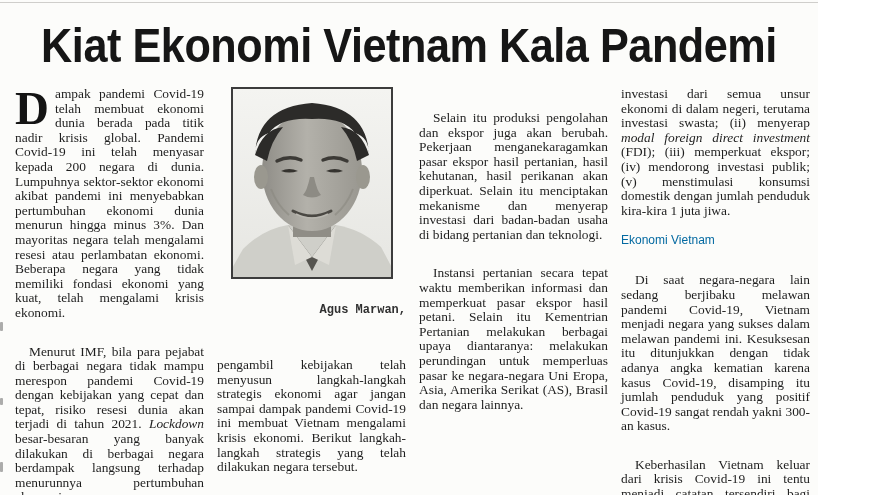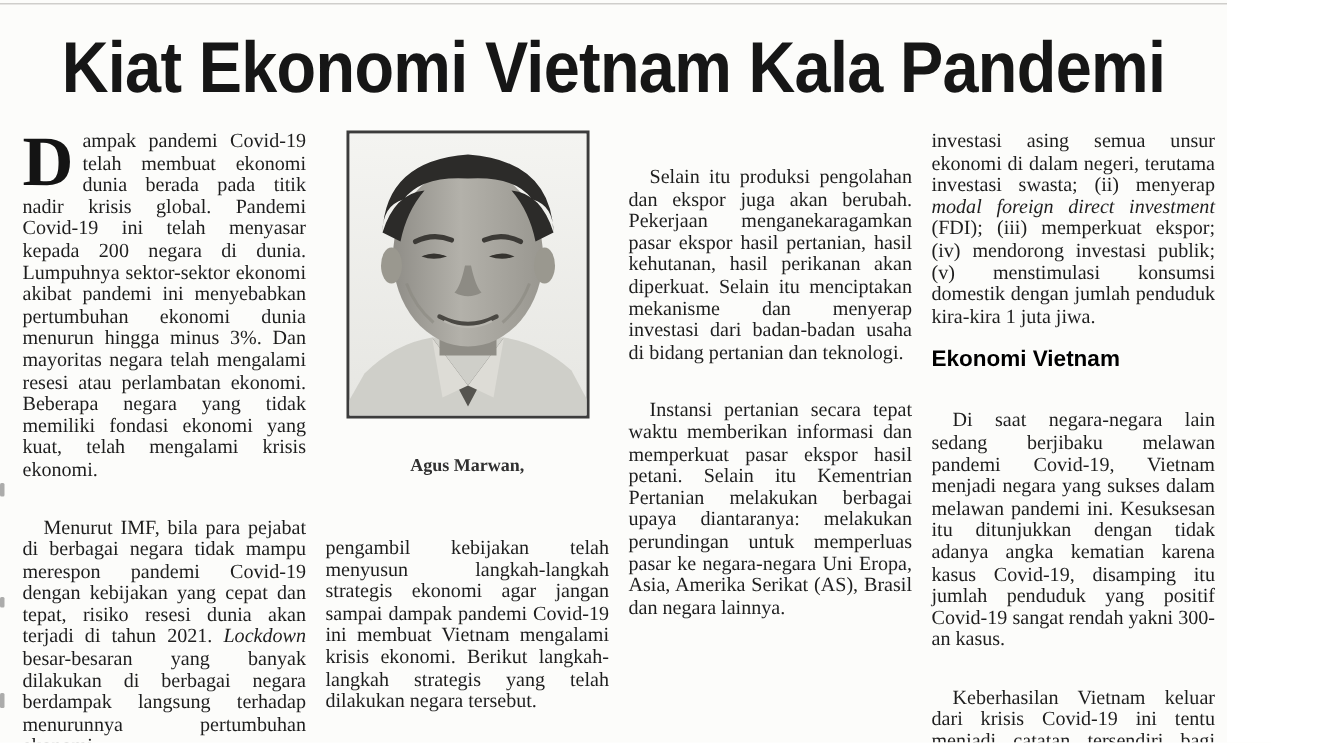--- a/index.html
+++ b/index.html
@@ -64,38 +64,38 @@
   .photo {
     width: 158px; height: 188px;
     margin: 0 auto;
     border: 2px solid #3c3c3c;
     background: #efefec;
     box-sizing: content-box;
   }
   .photo svg { display: block; width: 100%; height: 100%; }
   .caption {
     margin-top: 24px;
-    text-align: center;
-    font-family: Liberation Serif, serif;
+    text-align: right;
+    font-family: Liberation Mono, monospace;
     font-size: 12px;
     line-height: 15px;
     color: #454545;
   }
   .cap-name { font-weight: 700; color: #303030; }
   .col2-text { margin-top: 40px; }
   
   .subhead {
     font-family: "Liberation Sans", sans-serif;
-    font-weight: 700;
-    font-size: 15px;
+    font-weight: 400;
+    font-size: 12px;
     line-height: 18px;
     margin: 13px 0 9px 0;
     text-align: left;
     text-indent: 0;
-    color: #000000;
+    color: #0369a1;
   }
   
   .edge-speck {
     position: absolute;
     left: 0;
     width: 3px;
     background: #6a6a6a;
     opacity: 0.55;
     border-radius: 1px;
   }
@@ -172,21 +172,21 @@
       </figure>
       <p class="para col2-text">pengambil kebijakan telah menyusun langkah-langkah strategis ekonomi agar jangan sampai dampak pandemi Covid-19 ini membuat Vietnam mengalami krisis ekonomi. Berikut langkah-langkah strategis yang telah dilakukan negara tersebut.</p>
     </div>
 
     <div class="col">
       <p class="para indent">Selain itu produksi pengolahan dan ekspor juga akan berubah. Pekerjaan menganekaragamkan pasar ekspor hasil pertanian, hasil kehutanan, hasil perikanan akan diperkuat. Selain itu menciptakan mekanisme dan menyerap investasi dari badan-badan usaha di bidang pertanian dan teknologi.</p>
       <p class="para indent">Instansi pertanian secara tepat waktu memberikan informasi dan memperkuat pasar ekspor hasil petani. Selain itu Kementrian Pertanian melakukan berbagai upaya diantaranya: melakukan perundingan untuk memperluas pasar ke negara-negara Uni Eropa, Asia, Amerika Serikat (AS), Brasil dan negara lainnya.</p>
     </div>
 
     <div class="col">
-      <p class="para"><span>investasi asing semua unsur ekonomi di dalam negeri, terutama investasi swasta; (ii) menyerap </span><span class="ital">modal foreign direct investment</span><span> (FDI); (iii) memperkuat ekspor; (iv) mendorong investasi publik; (v) menstimulasi konsumsi domestik dengan jumlah penduduk kira-kira 1 juta jiwa.</span></p>
+      <p class="para"><span>investasi dari semua unsur ekonomi di dalam negeri, terutama investasi swasta; (ii) menyerap </span><span class="ital">modal foreign direct investment</span><span> (FDI); (iii) memperkuat ekspor; (iv) mendorong investasi publik; (v) menstimulasi konsumsi domestik dengan jumlah penduduk kira-kira 1 juta jiwa.</span></p>
       <h2 class="subhead">Ekonomi Vietnam</h2>
       <p class="para indent">Di saat negara-negara lain sedang berjibaku melawan pandemi Covid-19, Vietnam menjadi negara yang sukses dalam melawan pandemi ini. Kesuksesan itu ditunjukkan dengan tidak adanya angka kematian karena kasus Covid-19, disamping itu jumlah penduduk yang positif Covid-19 sangat rendah yakni 300-an kasus.</p>
       <p class="para indent">Keberhasilan Vietnam keluar dari krisis Covid-19 ini tentu menjadi catatan tersendiri bagi para investor asing untuk melirik Vietnam menjadi negara yang strategis untuk berinvestasi. Situasi ini juga</p>
     </div>
 
   </div>
 
   <div class="edge-speck speck-1"></div>
   <div class="edge-speck speck-2"></div>
   <div class="edge-speck speck-3"></div>

